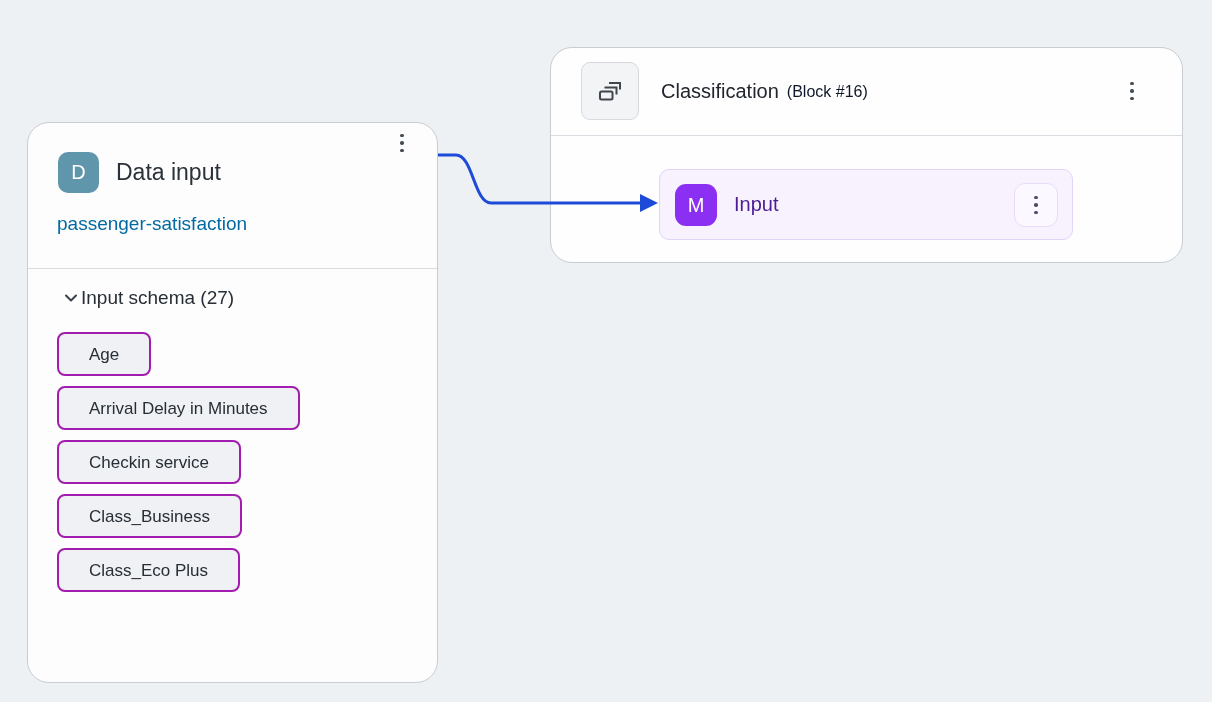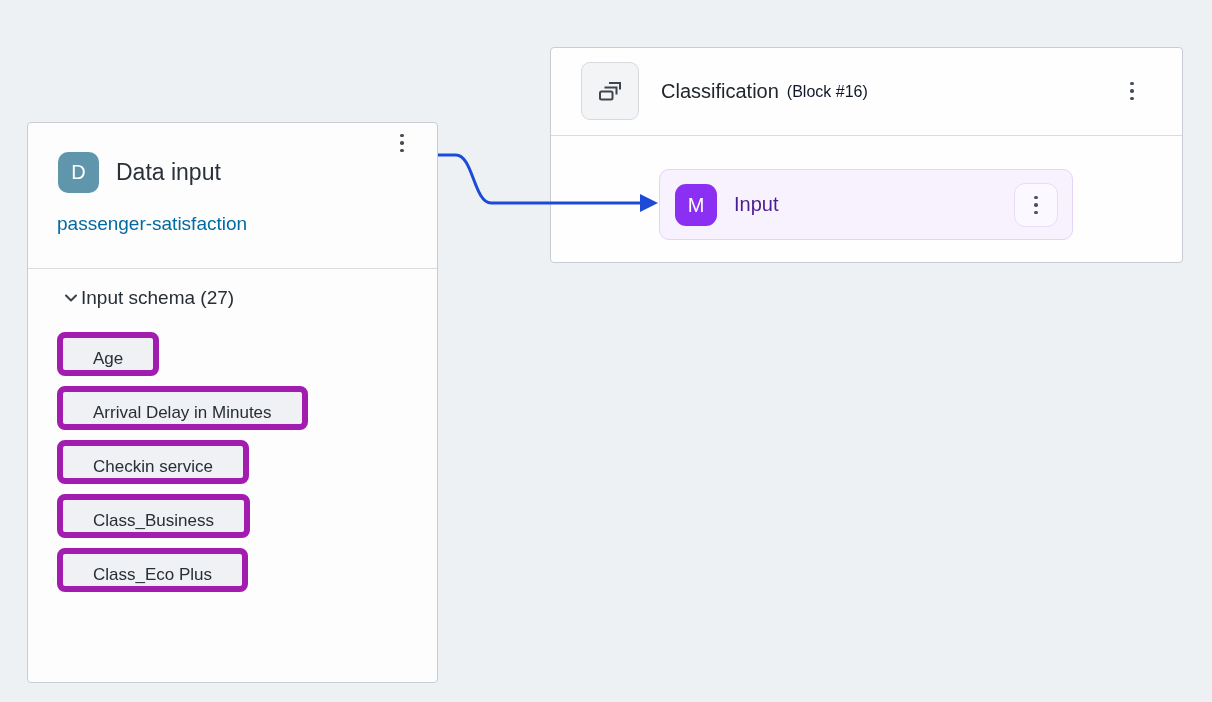--- a/index.html
+++ b/index.html
@@ -5,21 +5,21 @@
   html,body{margin:0;padding:0;}
   body{
     width:1212px;height:702px;overflow:hidden;
     font-family:"Liberation Sans","DejaVu Sans",sans-serif;
     -webkit-font-smoothing:antialiased;
   }
   #canvas{position:relative;width:1212px;height:702px;background:#EEF1F4;}
 
   .card{
     position:absolute;background:#FDFDFE;
-    border:1px solid #C8CDD3;border-radius:4px;box-sizing:border-box;padding-left:41px;
+    border:1px solid #C8CDD3;border-radius:22px;box-sizing:border-box;padding-left:41px;
   }
   .card-left{left:27px;top:122px;width:411px;height:561px;overflow:hidden;}
   .card-right{left:550px;top:47px;width:633px;height:216px;background:#FEFEFF;}
 
   
   .tile{
     display:flex;align-items:center;justify-content:center;
     color:#fff;font-size:20px;font-weight:500;
     width:41px;height:41px;border-radius:10px;flex:0 0 auto;
   }
@@ -45,21 +45,21 @@
     display:flex;align-items:center;cursor:pointer;
   }
   .schema-toggle .label{font-size:19px;color:#272E35;}
 
   .chips{
     position:absolute;left:29px;top:209px;
     display:flex;flex-direction:column;align-items:flex-start;gap:10px;
   }
   .chip{
     box-sizing:border-box;height:44px;line-height:42px;padding:0 30px;
-    background:#EFF1F4;border:6px solid #a21caf;border-radius:8px;
+    background:#EFF1F4;border:2px solid #a21caf;border-radius:8px;
     font-size:17px;color:#272E35;white-space:nowrap;
   }
 
   
   .block-header{position:absolute;left:0;right:0;top:0;height:87px;border-bottom:1px solid #D9DCE0;}
   .icon-btn{
     position:absolute;left:30px;top:14px;width:58px;height:58px;box-sizing:border-box;
     background:#F2F4F6;border:1px solid #D6DADF;border-radius:9px;
     display:flex;align-items:center;justify-content:center;cursor:pointer;
   }

